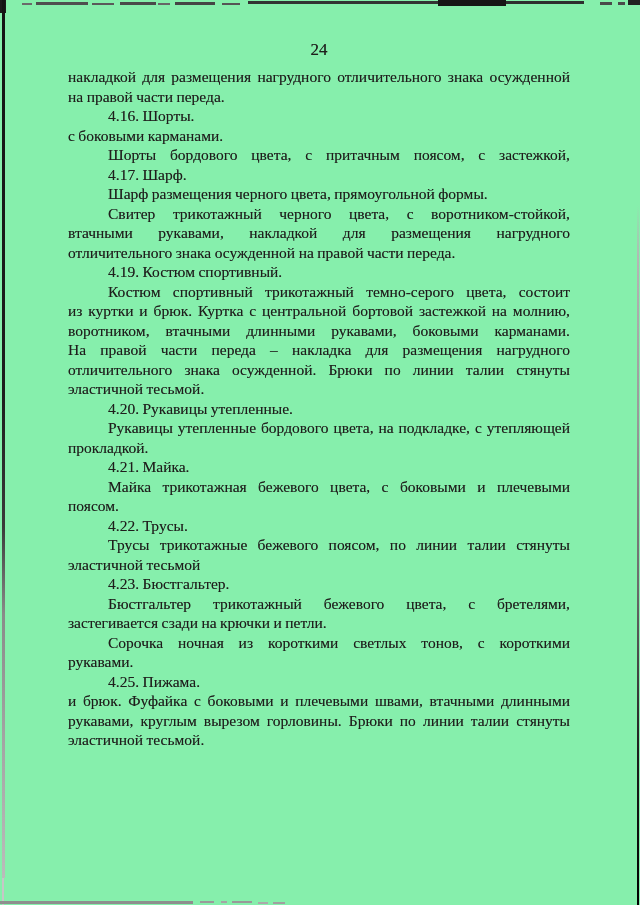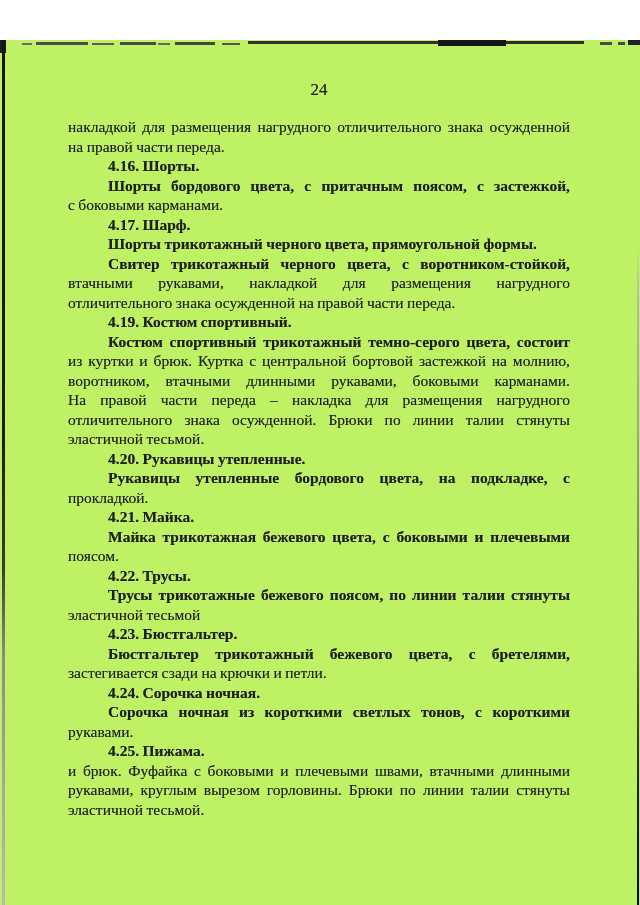--- a/index.html
+++ b/index.html
@@ -4,39 +4,39 @@
 <style>
   html,body{margin:0;padding:0;}
   body{
     width:640px;height:905px;
     background:#ffffff;
     font-family:"Liberation Serif","DejaVu Serif",serif;
     color:#1f1e1c;
     position:relative;
     overflow:hidden;
   }
-  .sheet{position:absolute;inset:0;background:#bef264;margin-top:40px;}
+  .sheet{position:absolute;inset:0;background:#86efac;}
 
   
   .page-number{
     position:absolute;top:40px;left:68px;width:502px;
     text-align:center;font-size:17px;line-height:19px;
     text-shadow:0 0 .5px rgba(25,25,25,.55);
   }
   .doc-body{
-    position:absolute;top:77px;left:68px;width:502px;
+    position:absolute;top:67px;left:68px;width:502px;
     text-shadow:0 0 .5px rgba(25,25,25,.5);
   }
   .line{
     font-size:15.5px;height:19.5px;line-height:19.5px;
     text-align:justify;text-align-last:justify;text-justify:inter-word;
     word-spacing:-0.4px;overflow:hidden;white-space:normal;
   }
   .line.last{text-align:center;text-align-last:left;}
-  .line.indent{text-indent:40px;font-weight:bold;}
+  .line.indent{text-indent:40px;}
 
   
   .mark{position:absolute;}
   
   .t1 {left:0;   top:0; width:6px;  height:13px; background:#1b1b1b;}
   .t2 {left:22px; top:3px; width:10px; height:2px; background:#6a6a6a;}
   .t3 {left:36px; top:2px; width:52px; height:3px; background:#4f4f4f;}
   .t4 {left:92px; top:3px; width:22px; height:2px; background:#5a5a5a;}
   .t5 {left:120px;top:2px; width:36px; height:3px; background:#4a4a4a;}
   .t6 {left:158px;top:3px; width:12px; height:2px; background:#666666;}
@@ -101,28 +101,28 @@
   <div class="page-number">24</div>
   <div class="doc-body">
       <div class="para">
         <div class="line">накладкой для размещения нагрудного отличительного знака осужденной</div>
         <div class="line last">на правой части переда.</div>
       </div>
       <div class="para">
         <div class="line last indent">4.16. Шорты.</div>
       </div>
       <div class="para">
+        <div class="line last">с боковыми карманами.</div>
         <div class="line indent">Шорты бордового цвета, с притачным поясом, с застежкой,</div>
-        <div class="line last">с боковыми карманами.</div>
       </div>
       <div class="para">
         <div class="line last indent">4.17. Шарф.</div>
       </div>
       <div class="para">
-        <div class="line last indent">Шорты трикотажный черного цвета, прямоугольной формы.</div>
+        <div class="line last indent">Шарф размещения черного цвета, прямоугольной формы.</div>
       </div>
       <div class="para">
         <div class="line indent">Свитер трикотажный черного цвета, с воротником-стойкой,</div>
         <div class="line">втачными рукавами, накладкой для размещения нагрудного</div>
         <div class="line last">отличительного знака осужденной на правой части переда.</div>
       </div>
       <div class="para">
         <div class="line last indent">4.19. Костюм спортивный.</div>
       </div>
       <div class="para">
@@ -155,23 +155,20 @@
         <div class="line last">эластичной тесьмой</div>
       </div>
       <div class="para">
         <div class="line last indent">4.23. Бюстгальтер.</div>
       </div>
       <div class="para">
         <div class="line indent">Бюстгальтер трикотажный бежевого цвета, с бретелями,</div>
         <div class="line last">застегивается сзади на крючки и петли.</div>
       </div>
       <div class="para">
-        <div class="line last indent">4.24. Сорочка ночная.</div>
-      </div>
-      <div class="para">
         <div class="line indent">Сорочка ночная из короткими светлых тонов, с короткими</div>
         <div class="line last">рукавами.</div>
       </div>
       <div class="para">
         <div class="line last indent">4.25. Пижама.</div>
       </div>
       <div class="para">
         <div class="line">и брюк. Фуфайка с боковыми и плечевыми швами, втачными длинными</div>
         <div class="line">рукавами, круглым вырезом горловины. Брюки по линии талии стянуты</div>
         <div class="line last">эластичной тесьмой.</div>

